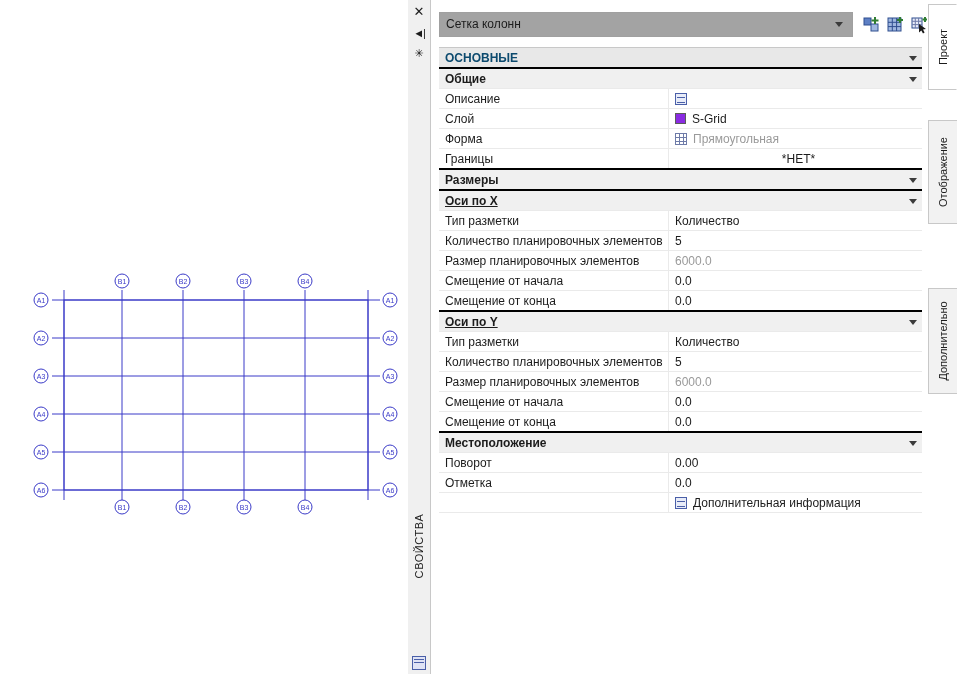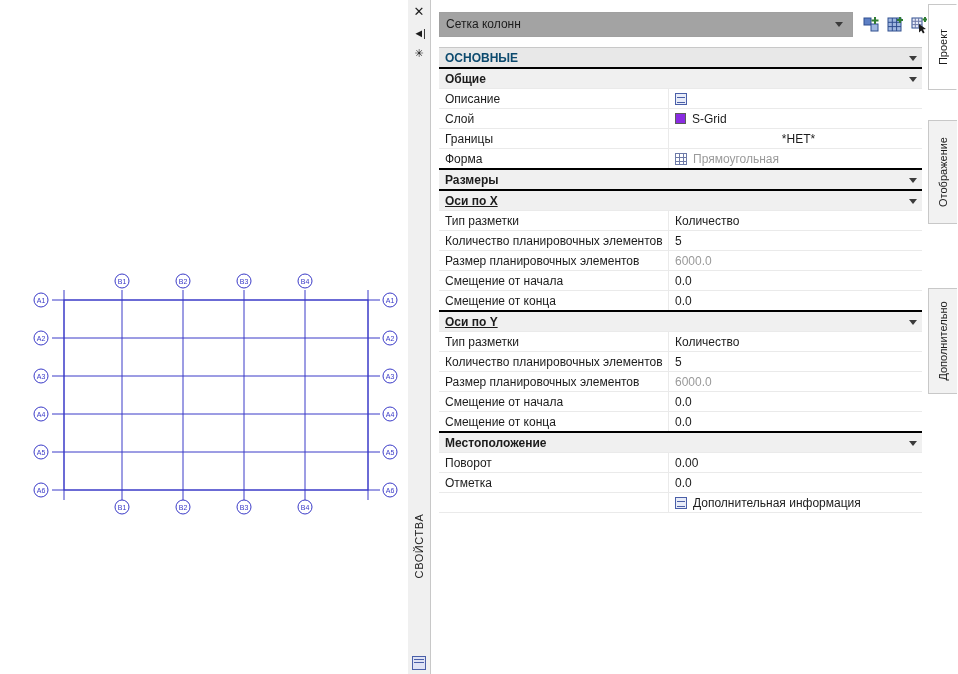--- a/index.html
+++ b/index.html
@@ -391,32 +391,32 @@
           <td class="name-cell">Слой</td>
           <td class="value-cell" colspan="2">
             <div class="val-inner">
               <span class="sw-purple"></span>
               <span>S-Grid</span>
             </div>
           </td>
         </tr>
 
         <tr>
-          <td class="name-cell">Границы</td>
-          <td class="value-cell" colspan="2" style="text-align:center;">*НЕТ*</td>
-        </tr>
-
-        <tr>
           <td class="name-cell">Форма</td>
           <td class="value-cell dim" colspan="2">
             <div class="val-inner">
               <span class="mini-grid"></span>
               <span>Прямоугольная</span>
             </div>
           </td>
+        </tr>
+
+        <tr>
+          <td class="name-cell">Границы</td>
+          <td class="value-cell" colspan="2" style="text-align:center;">*НЕТ*</td>
         </tr>
 
         <tr class="group-minor">
           <td class="cat-label" colspan="2">Размеры</td>
           <td class="collapse-cell"><span class="tri-down"></span></td>
         </tr>
 
 
 
         <tr class="group-minor group-sub">

